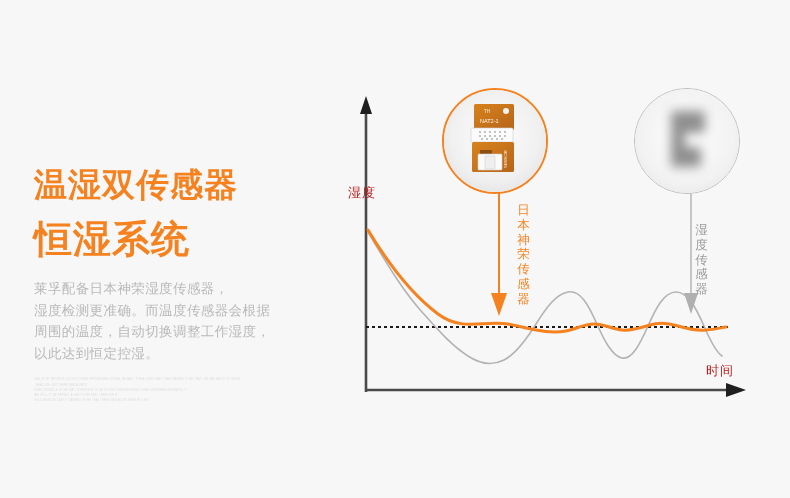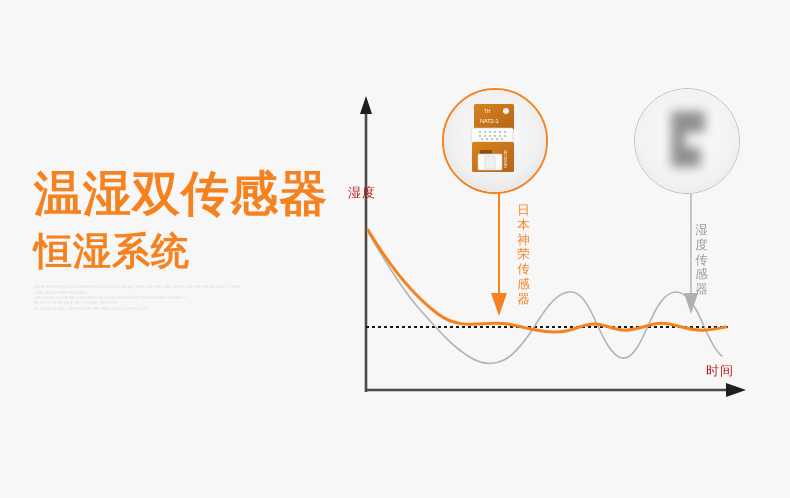--- a/index.html
+++ b/index.html
@@ -8,26 +8,26 @@
     background:#f7f7f7;
     font-family:"Liberation Sans","DejaVu Sans",sans-serif;
     overflow:hidden;
     position:relative;
   }
   #stage{position:relative;width:790px;height:498px;overflow:hidden;}
 
   
   #text-block{position:absolute;left:34px;top:166px;width:290px;}
   .h1{
-    font-size:48px;font-weight:bold;color:#f5821f;
+    font-size:33px;font-weight:bold;color:#f5821f;
     letter-spacing:1px;line-height:1.18;white-space:nowrap;
   }
   .h2{
     font-size:38px;font-weight:bold;color:#f5821f;
-    letter-spacing:1px;line-height:1.18;margin-top:6px;white-space:nowrap;
+    letter-spacing:1px;line-height:1.18;margin-top:12px;white-space:nowrap;
   }
   #body-copy{
     margin-top:16px;font-size:13.5px;line-height:1.62;
     color:#b9b9b9;letter-spacing:0.4px;
   }
   #body-copy div{white-space:nowrap;}
   #fine-print{
     margin-top:12px;color:#dcdcdc;
     font-size:2.6px;line-height:2.05;letter-spacing:0.15px;
     transform:scale(1);transform-origin:left top;
@@ -70,20 +70,26 @@
 </style>
 </head>
 <body>
 
 <div id="stage">
 
   <div id="text-block">
     <div class="h1">温湿双传感器</div>
     <div class="h2">恒湿系统</div>
 
+    <div id="body-copy">
+      <div>莱孚配备日本神荣湿度传感器，</div>
+      <div>湿度检测更准确。而温度传感器会根据</div>
+      <div>周围的温度，自动切换调整工作湿度，</div>
+      <div>以此达到恒定控湿。</div>
+    </div>
 
     <div id="fine-print">
       <div>ONE OF MY FAVORITE QUOTES COMES FROM ALFRED SOUZA. HE SAID, "FOR A LONG TIME IT HAD SEEMED TO ME THAT LIFE WAS ABOUT TO BEGIN</div>
       <div>- REAL LIFE. BUT THERE WAS ALWAYS</div>
       <div>SOME OBSTACLE IN THE WAY, SOMETHING TO BE GOTTEN THROUGH FIRST, SOME UNFINISHED BUSINESS, T</div>
       <div>IME STILL TO BE SERVED, A DEBT TO BE PAID. THEN LIFE W</div>
       <div>OULD BEGIN. AT LAST IT DAWNED ON ME THAT THESE OBSTACLES WERE MY LIFE."</div>
     </div>
   </div>
 

